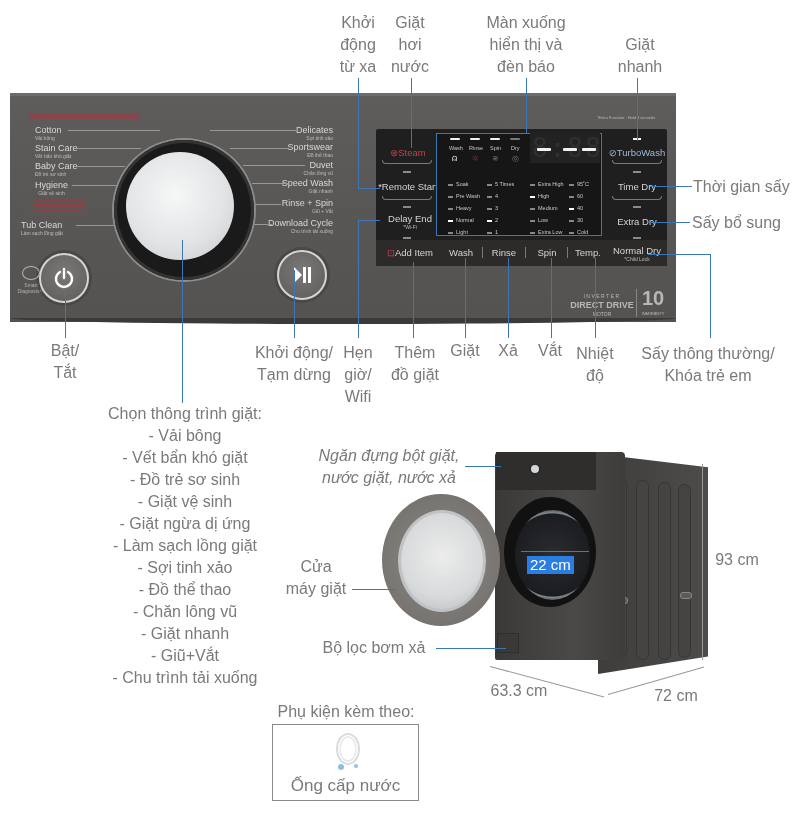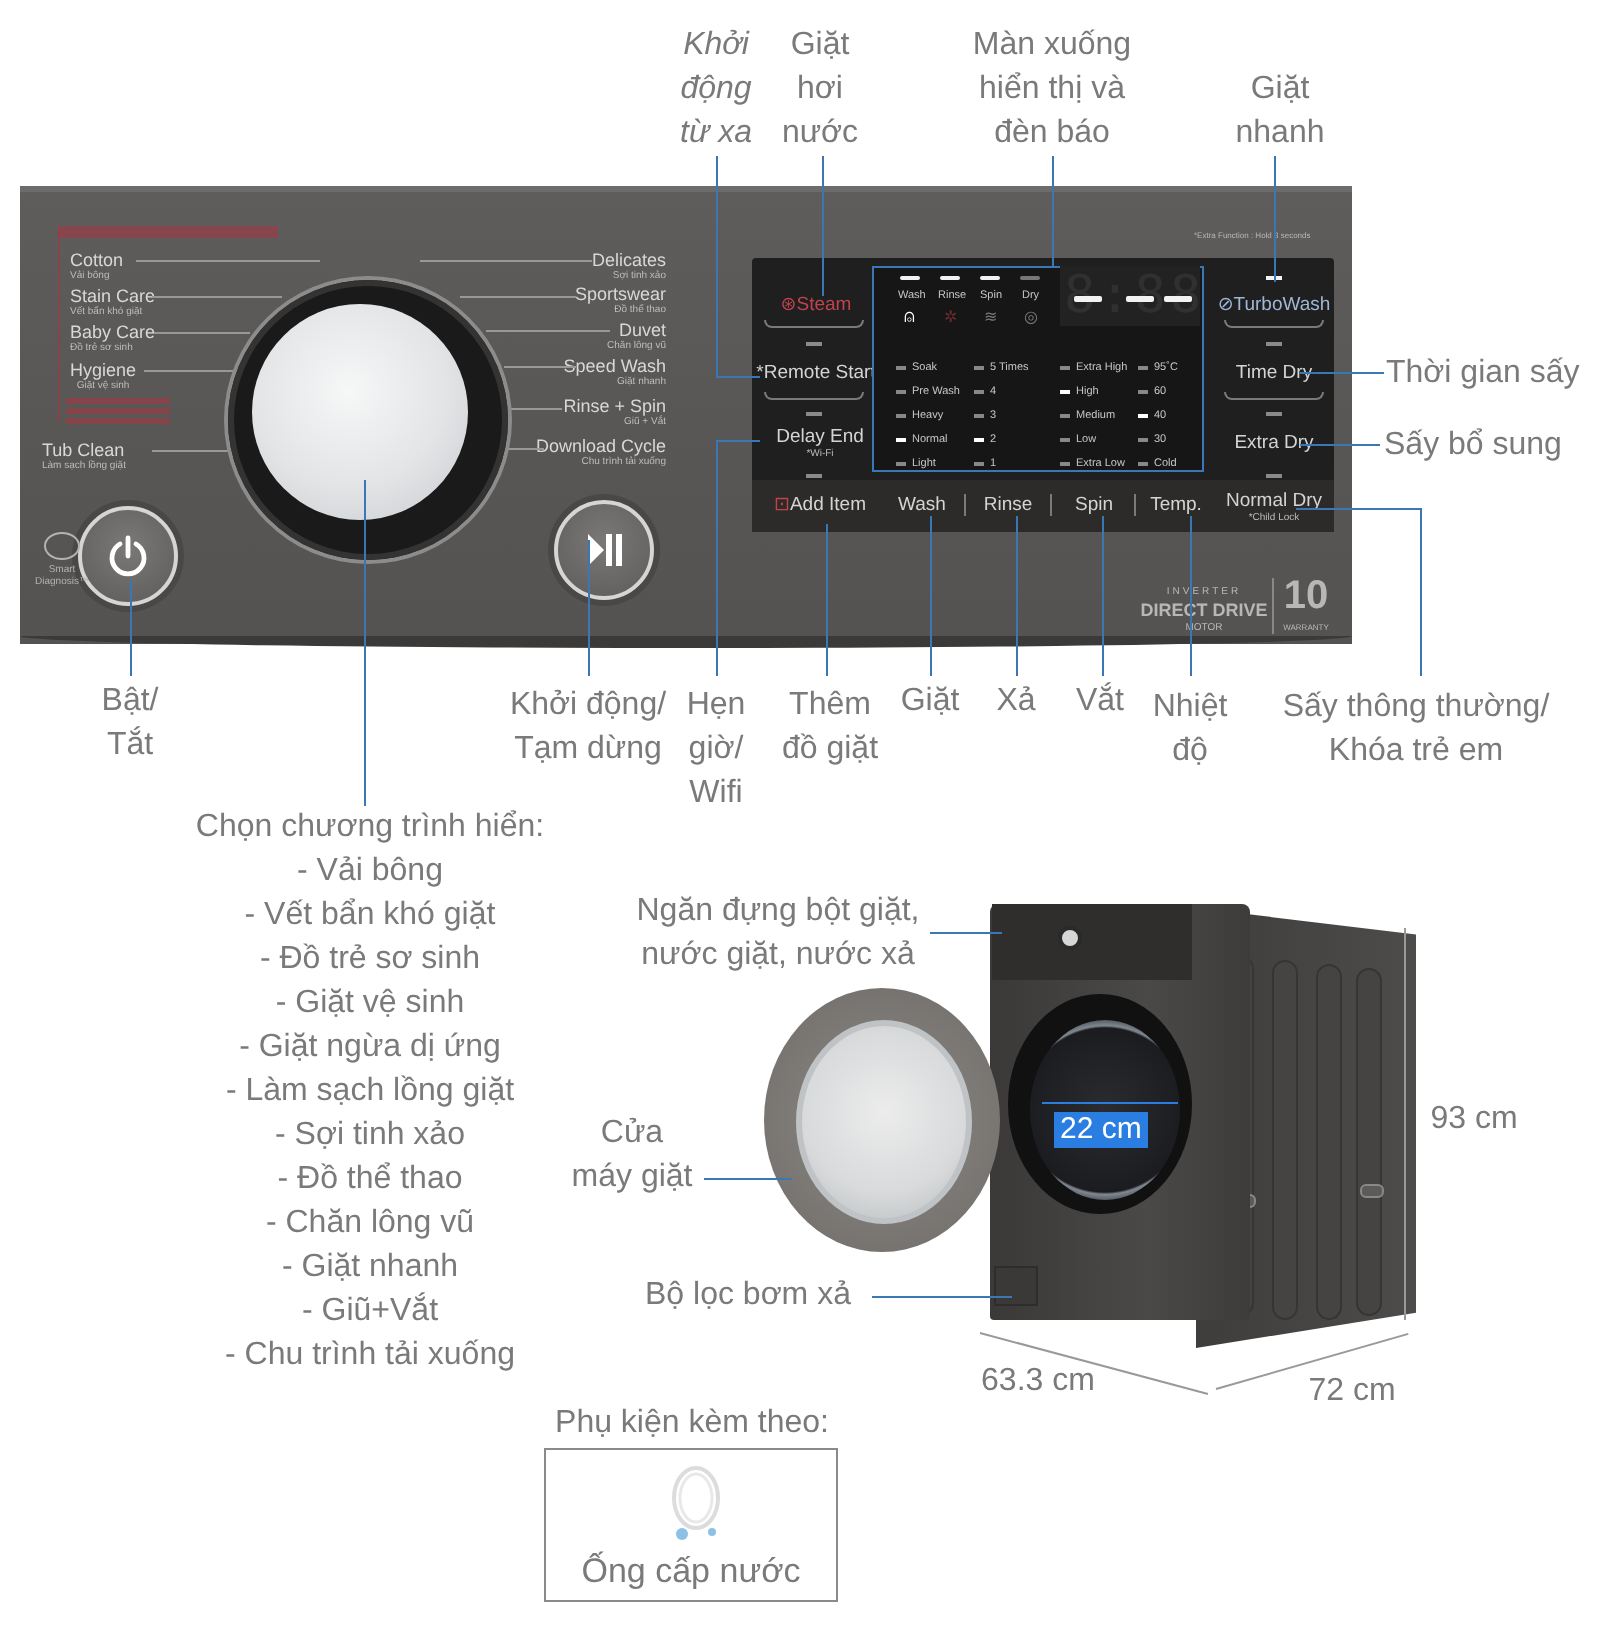--- a/index.html
+++ b/index.html
@@ -69,21 +69,21 @@
   .door-out { position: absolute; left: 382px; top: 494px; width: 118px; height: 132px; border-radius: 50%; background: radial-gradient(circle, #8e8a86 0%, #6e6b68 100%); }
   .door-in { position: absolute; left: 398px; top: 510px; width: 88px; height: 102px; border-radius: 50%; background: radial-gradient(circle at 50% 45%, #ececec 0%, #d8dadb 60%, #b8bcbf 100%); border: 3px solid #bfc3c6; }
   .badge38 { position: absolute; left: 527px; top: 556px; background: #2a7de1; color: #fff; font-size: 15px; line-height: 18px; padding: 0 3px; }
   .dim-arrow { position: absolute; background: #999; }
 
   .acc-box { position: absolute; left: 272px; top: 724px; width: 147px; height: 77px; border: 1px solid #8a8a8a; background: #fff; }
 </style>
 </head>
 <body>
 
-<div class="lbl" style="left:333px;top:12px;width:50px;font-style:italic;">Khởi
+<div class="lbl" style="left:333px;top:12px;width:50px;">Khởi
 động
 từ xa</div>
 <div class="lbl" style="left:385px;top:12px;width:50px;">Giặt
 hơi
 nước</div>
 <div class="lbl" style="left:478px;top:12px;width:96px;">Màn xuống
 hiển thị và
 đèn báo</div>
 <div class="lbl" style="left:610px;top:34px;width:60px;">Giặt
 nhanh</div>
@@ -266,21 +266,21 @@
 <div class="lbl" style="left:388px;top:342px;width:54px;">Thêm
 đồ giặt</div>
 <div class="lbl" style="left:445px;top:340px;width:40px;">Giặt</div>
 <div class="lbl" style="left:493px;top:340px;width:30px;">Xả</div>
 <div class="lbl" style="left:533px;top:340px;width:34px;">Vắt</div>
 <div class="lbl" style="left:572px;top:343px;width:46px;">Nhiệt
 độ</div>
 <div class="lbl" style="left:632px;top:343px;width:152px;">Sấy thông thường/
 Khóa trẻ em</div>
 
-<div class="lbl" style="left:80px;top:403px;width:210px;">Chọn chương trình hiển:</div>
+<div class="lbl" style="left:80px;top:403px;width:210px;">Chọn thông trình giặt:</div>
 <div style="position:absolute;left:80px;top:425px;width:210px;">
   <div class="lbl" style="position:static;">- Vải bông</div>
   <div class="lbl" style="position:static;">- Vết bẩn khó giặt</div>
   <div class="lbl" style="position:static;">- Đồ trẻ sơ sinh</div>
   <div class="lbl" style="position:static;">- Giặt vệ sinh</div>
   <div class="lbl" style="position:static;">- Giặt ngừa dị ứng</div>
   <div class="lbl" style="position:static;">- Làm sạch lồng giặt</div>
   <div class="lbl" style="position:static;">- Sợi tinh xảo</div>
   <div class="lbl" style="position:static;">- Đồ thể thao</div>
   <div class="lbl" style="position:static;">- Chăn lông vũ</div>
@@ -302,21 +302,21 @@
   <div class="mach-knob"></div>
   <div class="mach-door-ring"></div>
   <div class="mach-drum"></div>
   <div class="mach-filter"></div>
   <div class="door-out"></div>
   <div class="door-in"></div>
   <div class="badge38">22 cm</div>
   <div class="hline" style="left:521px;top:551px;width:68px;background:#2a7de1;"></div>
 </div>
 
-<div class="lbl" style="left:300px;top:445px;width:178px;">Ngăn đựng bột giặt,
+<div class="lbl" style="left:300px;top:445px;width:178px;font-style:italic;">Ngăn đựng bột giặt,
 nước giặt, nước xả</div>
 <div class="hline" style="left:465px;top:466px;width:36px;"></div>
 <div class="lbl" style="left:278px;top:556px;width:76px;">Cửa
 máy giặt</div>
 <div class="hline" style="left:352px;top:589px;width:44px;"></div>
 <div class="lbl" style="left:312px;top:637px;width:124px;">Bộ lọc bơm xả</div>
 <div class="hline" style="left:436px;top:648px;width:70px;"></div>
 
 <div class="dim-arrow" style="left:702px;top:464px;width:1px;height:196px;"></div>
 <div class="lbl" style="left:706px;top:549px;width:62px;">93 cm</div>

